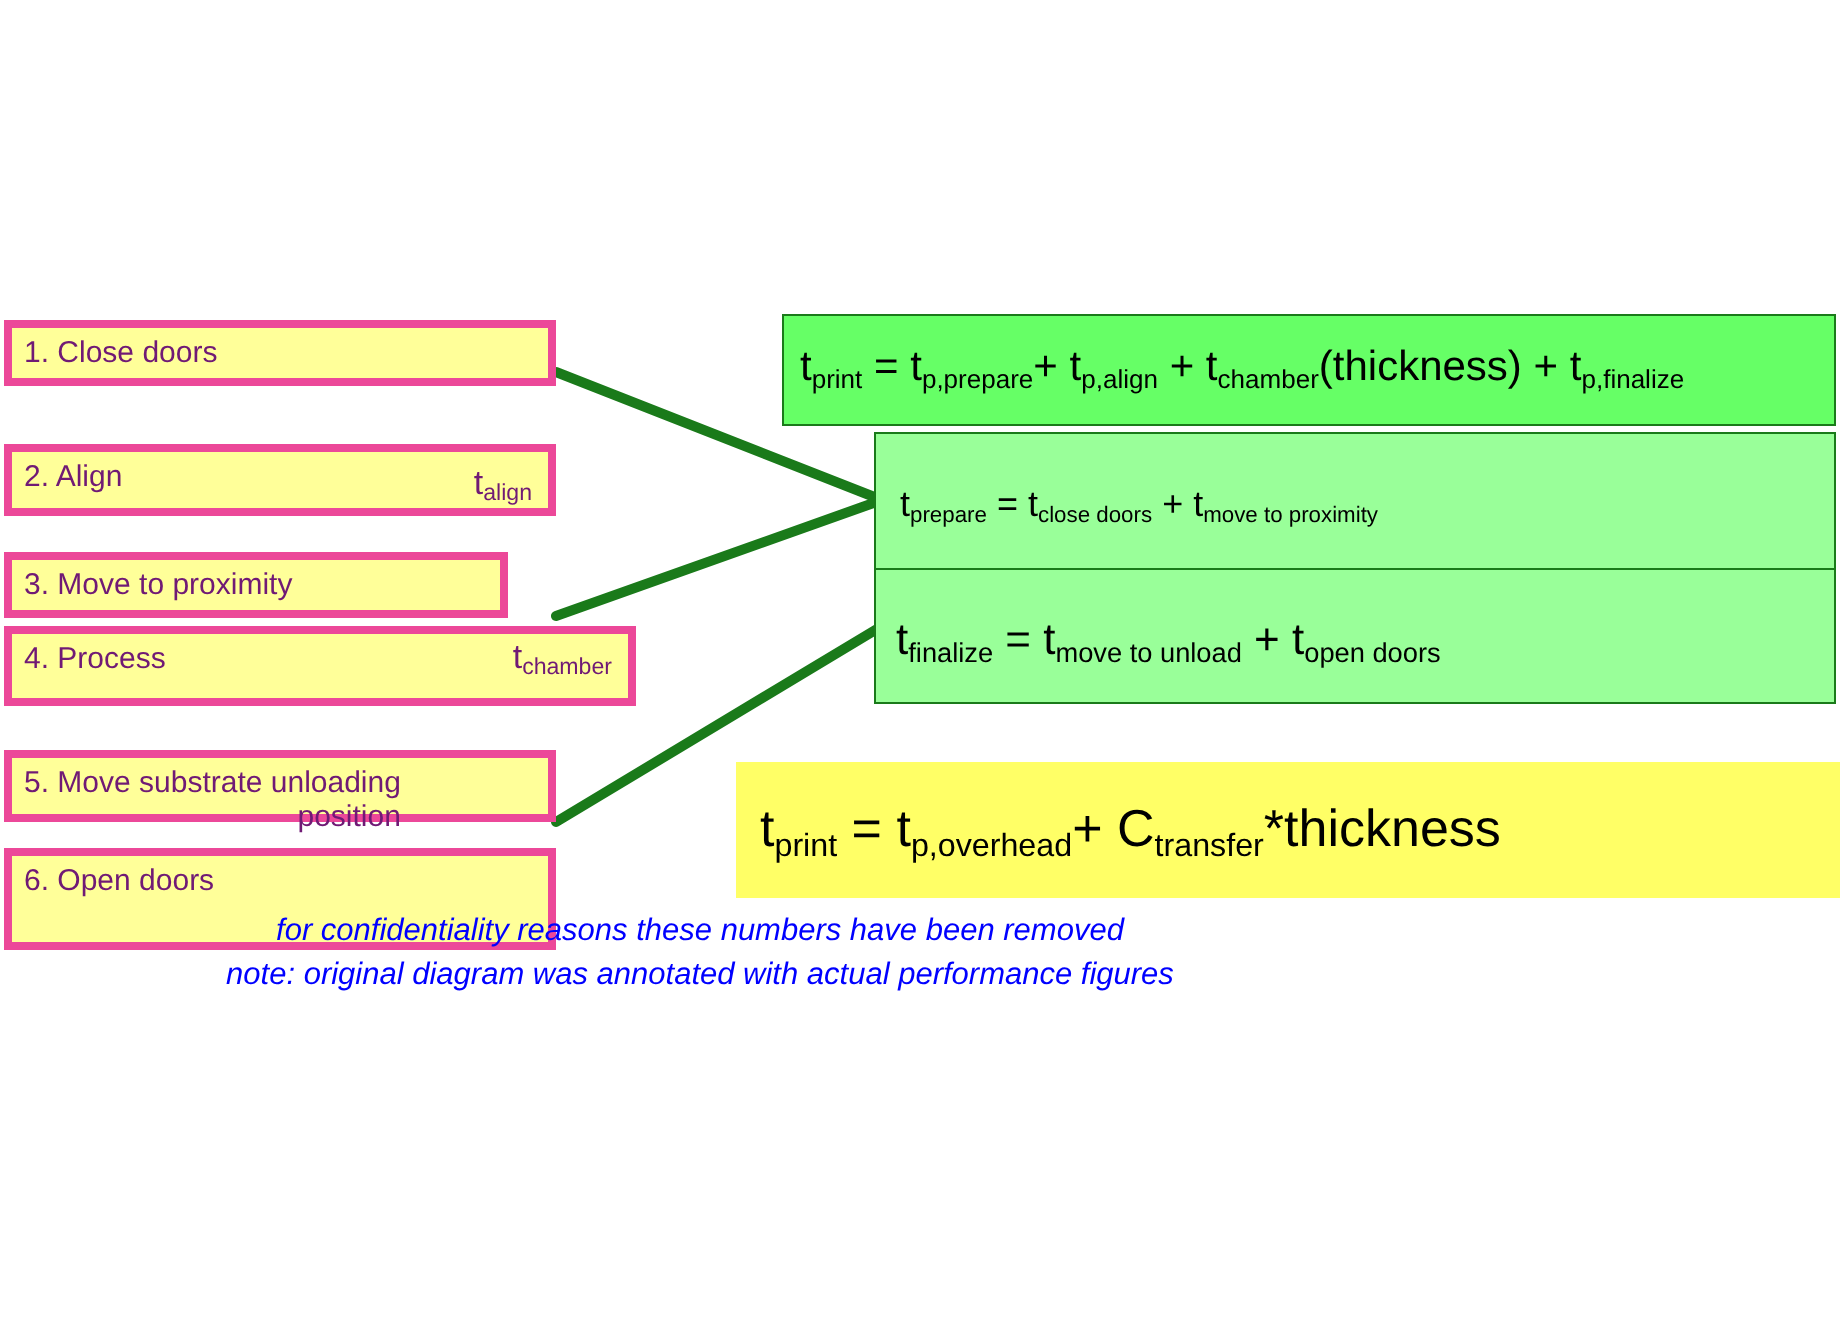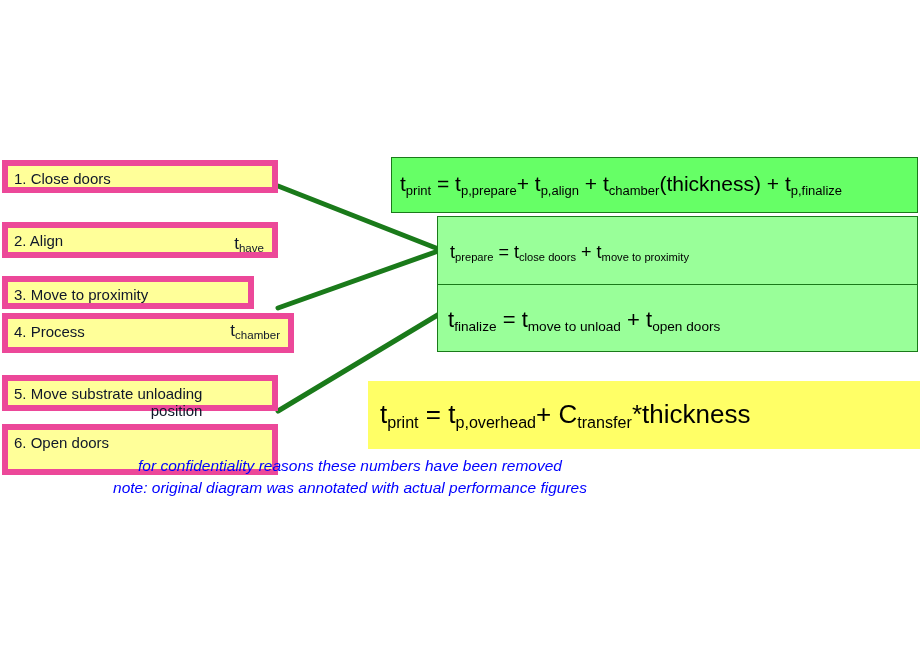--- a/index.html
+++ b/index.html
@@ -30,24 +30,24 @@
     width: 920px;
     height: 660px;
     pointer-events: none;
   }
 
   
   .step-box {
     position: absolute;
     box-sizing: border-box;
     background: #ffff99;
-    border: 6px solid #ec4899;
+    border: 4px solid #ec4899;
     font-size: 15px;
     line-height: 1.15;
-    color: #0f172a;
+    color: #701a75;
     text-decoration: underline;
   }
   .step-label {
     position: absolute;
     left: 6px;
     top: 4px;
     white-space: pre-line;
   }
   .step-sym {
     position: absolute;
@@ -58,21 +58,21 @@
   .step-sym sub {
     font-size: 0.68em;
     vertical-align: baseline;
     position: relative;
     bottom: -0.28em;
   }
 
   #box1 { left: 2px;  top: 160px; width: 276px; height: 33px; }
   #box2 { left: 2px;  top: 222px; width: 276px; height: 36px; text-align: right; }
   #box3 { left: 2px;  top: 276px; width: 252px; height: 33px; }
-  #box4 { left: 2px;  top: 313px; width: 292px; height: 40px; }
+  #box4 { left: 2px;  top: 313px; width: 316px; height: 40px; }
   #box5 { left: 2px;  top: 375px; width: 276px; height: 36px; text-align: right; }
   #box6 { left: 2px;  top: 424px; width: 276px; height: 51px; }
 
   #box2 .step-sym { top: 6px; }
   #box4 .step-sym { top: 2px; }
 
   
   .formula-box {
     position: absolute;
     box-sizing: border-box;
@@ -156,21 +156,21 @@
         <line x1="278" y1="411" x2="441" y2="313"></line>
       </g>
   </svg>
 
   <div class="step-box" id="box1">
     <span class="step-label">1. Close doors</span>
   </div>
 
   <div class="step-box" id="box2">
     <span class="step-label">2. Align</span>
-    <span class="step-sym"><span>t</span><sub>have</sub></span>
+    <span class="step-sym"><span>t</span><sub>align</sub></span>
   </div>
 
   <div class="step-box" id="box3">
     <span class="step-label">3. Move to proximity</span>
   </div>
 
   <div class="step-box" id="box4">
     <span class="step-label">4. Process</span>
     <span class="step-sym"><span>t</span><sub>chamber</sub></span>
   </div>

